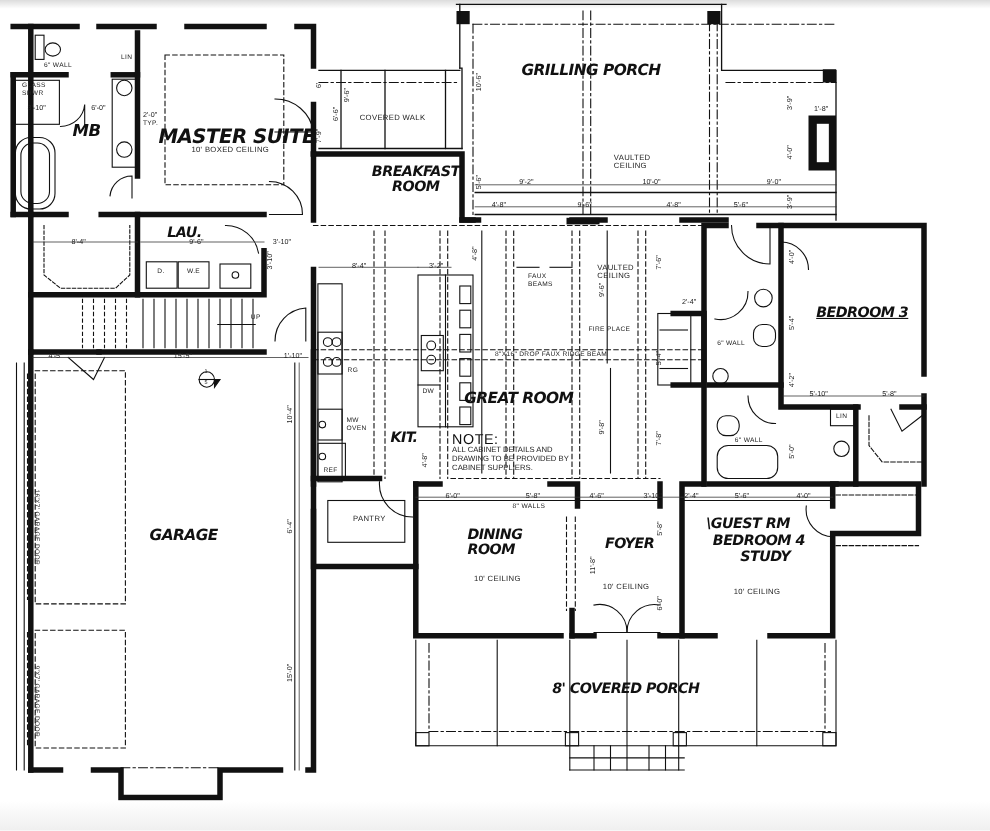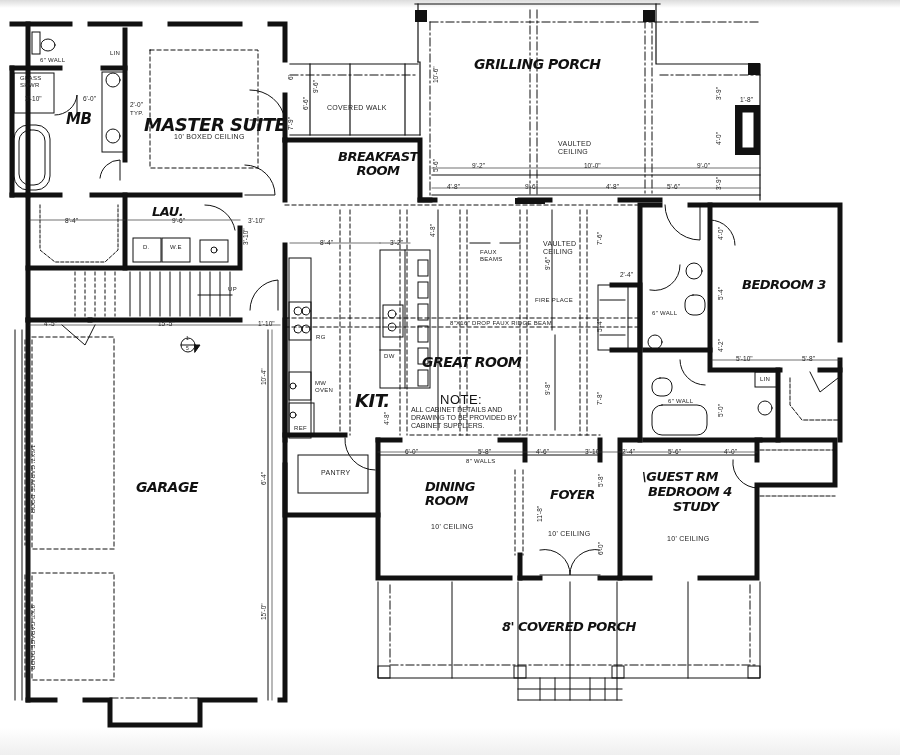--- a/index.html
+++ b/index.html
@@ -309,22 +309,22 @@
 <div class="room-label" style="left:144px;top:116px;font-size:18px;">Master Suite</div>
 <div class="small-label" style="left:174px;top:133px;">10' Boxed Ceiling</div>
 <div class="room-label" style="left:66px;top:112px;font-size:15px;">MB</div>
 <div class="room-label" style="left:474px;top:57px;font-size:14px;">Grilling Porch</div>
 <div class="small-label" style="left:558px;top:140px;width:40px;white-space:normal;line-height:8px;">Vaulted Ceiling</div>
 <div class="room-label" style="left:328px;top:150px;font-size:13px;width:100px;white-space:normal;text-align:center;line-height:14px;">Breakfast Room</div>
 <div class="small-label" style="left:327px;top:104px;">Covered Walk</div>
 <div class="room-label" style="left:152px;top:205px;font-size:13px;">Lau.</div>
 <div class="room-label" style="left:422px;top:355px;font-size:14px;">Great Room</div>
 <div class="small-label" style="left:543px;top:240px;width:40px;white-space:normal;line-height:8px;">Vaulted Ceiling</div>
-<div class="room-label" style="left:355px;top:392px;font-size:18px;">Kit.</div>
-<div class="room-label" style="left:742px;top:278px;font-size:13px;">Bedroom 3</div>
+<div class="room-label" style="left:355px;top:392px;font-size:13px;">Kit.</div>
+<div class="room-label" style="left:742px;top:278px;font-size:13px;text-decoration:underline;">Bedroom 3</div>
 <div class="room-label" style="left:136px;top:480px;font-size:14px;">Garage</div>
 <div class="small-label" style="left:321px;top:469px;">Pantry</div>
 <div class="room-label" style="left:425px;top:480px;font-size:13px;width:50px;white-space:normal;line-height:14px;font-style:italic;">Dining Room</div>
 <div class="small-label" style="left:431px;top:523px;">10' Ceiling</div>
 <div class="room-label" style="left:550px;top:488px;font-size:13px;">Foyer</div>
 <div class="small-label" style="left:548px;top:530px;">10' Ceiling</div>
 <div class="room-label" style="left:642px;top:470px;font-size:13px;">\Guest Rm</div>
 <div class="room-label" style="left:648px;top:485px;font-size:13px;">Bedroom 4</div>
 <div class="room-label" style="left:673px;top:500px;font-size:13px;">Study</div>
 <div class="small-label" style="left:667px;top:535px;">10' Ceiling</div>
@@ -344,21 +344,21 @@
 <div class="small-label" style="left:480px;top:249px;width:30px;white-space:normal;line-height:7px;font-size:6px;">Faux Beams</div>
 <div class="small-label" style="left:535px;top:297px;font-size:6px;">Fire Place</div>
 <div class="small-label" style="left:450px;top:320px;font-size:6px;">8"x16" Drop Faux Ridge Beam</div>
 <div class="small-label" style="left:466px;top:458px;font-size:6px;">8" Walls</div>
 <div class="small-label" style="left:652px;top:310px;font-size:6px;">6" Wall</div>
 <div class="small-label" style="left:668px;top:398px;font-size:6px;">6" Wall</div>
 <div class="small-label" style="left:760px;top:376px;font-size:6px;">Lin</div>
 <div class="small-label" style="left:36px;top:445px;font-size:6px;transform:rotate(90deg);transform-origin:left top;">16'x7' Garage Door</div>
 <div class="small-label" style="left:36px;top:605px;font-size:6px;transform:rotate(90deg);transform-origin:left top;">9'x7' Garage Door</div>
 
-<div class="note-title" style="left:411px;top:392px;margin-left:29px;">NOTE:</div>
+<div class="note-title" style="left:411px;top:392px;">NOTE:</div>
 <div class="note-body" style="left:411px;top:406px;">All cabinet details and drawing to be provided by cabinet suppliers.</div>
 
 <div class="dim" style="left:25px;top:96px;">3'-10"</div>
 <div class="dim" style="left:83px;top:96px;">6'-0"</div>
 <div class="dim" style="left:130px;top:102px;">2'-0"</div>
 <div class="dim" style="left:65px;top:218px;">8'-4"</div>
 <div class="dim" style="left:172px;top:218px;">9'-6"</div>
 <div class="dim" style="left:248px;top:218px;">3'-10"</div>
 <div class="dim" style="left:44px;top:321px;">4'-5"</div>
 <div class="dim" style="left:158px;top:321px;">15'-5"</div>

